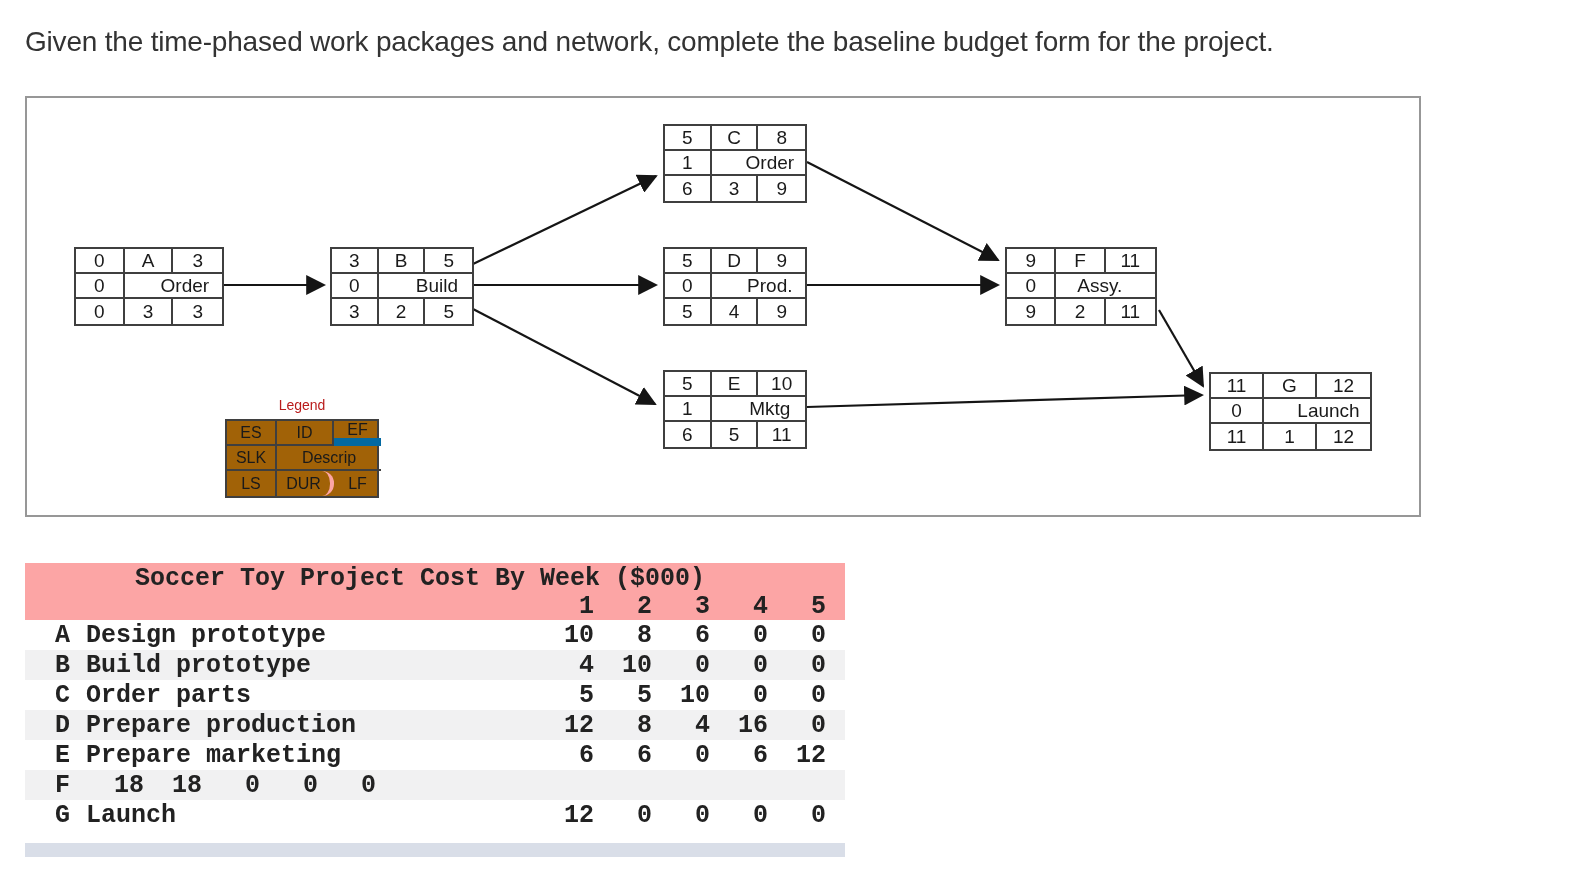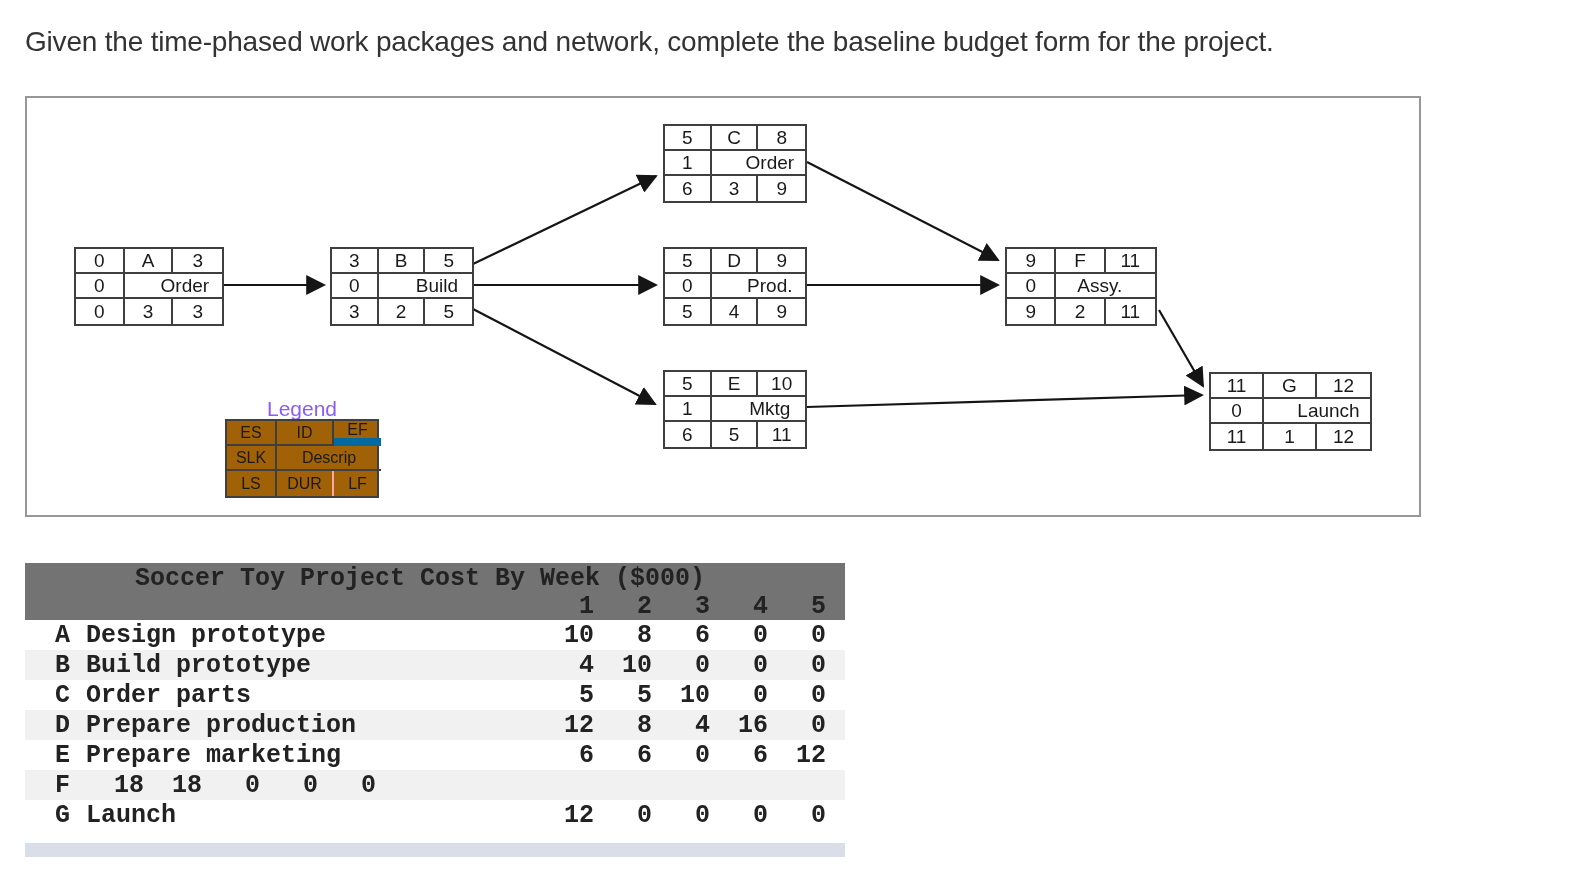--- a/index.html
+++ b/index.html
@@ -36,46 +36,46 @@
   .n-slk { grid-area:2/1; border-right:2px solid #3f3f3f; border-bottom:2px solid #3f3f3f; }
   .n-desc{ grid-area:2/2/3/4; border-bottom:2px solid #3f3f3f;padding-left:23px; }
   .n-ls  { grid-area:3/1; border-right:2px solid #3f3f3f; }
   .n-dur { grid-area:3/2; border-right:2px solid #3f3f3f; }
   .n-lf  { grid-area:3/3; }
   .desc-left .n-desc { justify-content:flex-start; padding-left:21px; }
 
   
   .legend-title {
     position:absolute; left:198px; top:299px; width:154px;
-    text-align:center; font-size:21px; color:#8b5cf6;
+    text-align:center; font-size:14px; color:#b91c1c;
   }
   .legend-table {
     position:absolute; left:198px; top:321px; width:154px;
     display:grid; grid-template-columns:50px 57px 47px;
     grid-template-rows:25px 25px 25px;
     border:2px solid #3f3f3f; background:#a16207;
     font-size:16px; color:#1a1a1a;
   }
   .legend-table .cell { display:flex; align-items:center; justify-content:center; }
   .lg-es  { grid-area:1/1; border-right:2px solid #3f3f3f; border-bottom:2px solid #3f3f3f; }
   .lg-id  { grid-area:1/2; border-right:2px solid #3f3f3f; border-bottom:2px solid #3f3f3f; }
   .lg-ef  { grid-area:1/3; border-bottom:8px solid #0369a1; }
   .lg-slk { grid-area:2/1; border-right:2px solid #3f3f3f; border-bottom:2px solid #3f3f3f; }
   .lg-descrip { grid-area:2/2/3/4; border-bottom:2px solid #3f3f3f;text-align:right; }
   .lg-ls  { grid-area:3/1; border-right:2px solid #3f3f3f; }
-  .lg-dur { grid-area:3/2; border-right:2px solid #fca5a5; }
+  .lg-dur { grid-area:3/2; border-right:4px solid #fca5a5;border-radius:12px; }
   .lg-lf  { grid-area:3/3; }
 
   
   .budget {
     position:absolute; left:25px; top:563px; width:820px;
     font-family:"Liberation Mono", monospace; font-weight:700;
     font-size:25px; color:#222;
   }
-  .b-band { background:#737373; }
+  .b-band { background:#fca5a5; }
   .b-title { height:29px; line-height:31px; padding-left:110px; white-space:nowrap; }
   .b-week { height:28px; display:flex; align-items:center; padding-right:19px; }
   .b-week .spacer { flex:1; }
   .b-row { height:30px; display:flex; align-items:center; padding-right:19px; }
   .b-row.alt { background:#f1f1f2; }
   .b-letter { width:31px; margin-left:30px; }
   .b-name { flex:1; white-space:nowrap; }
   .b-val, .b-wk { width:58px; text-align:right; }
   .b-footer { margin-top:13px; height:14px; background:#d9dee8; }
 </style>

